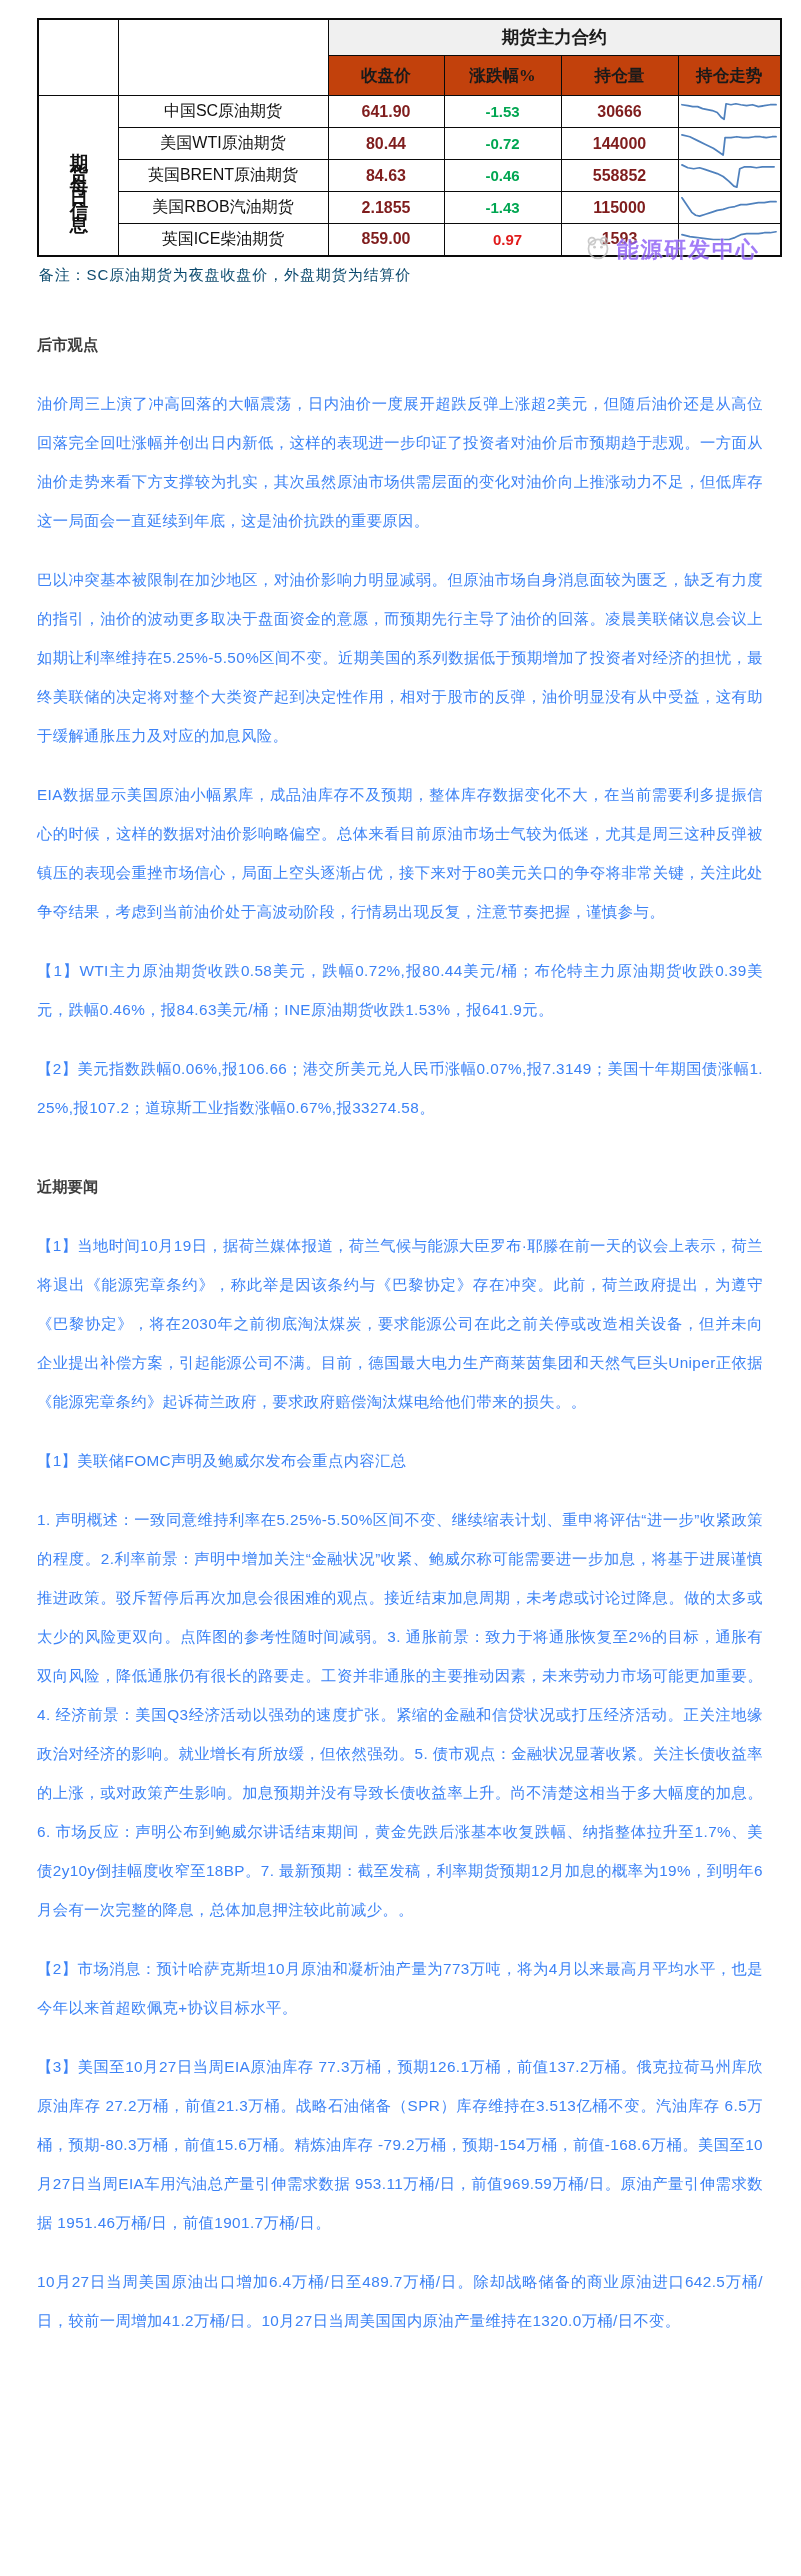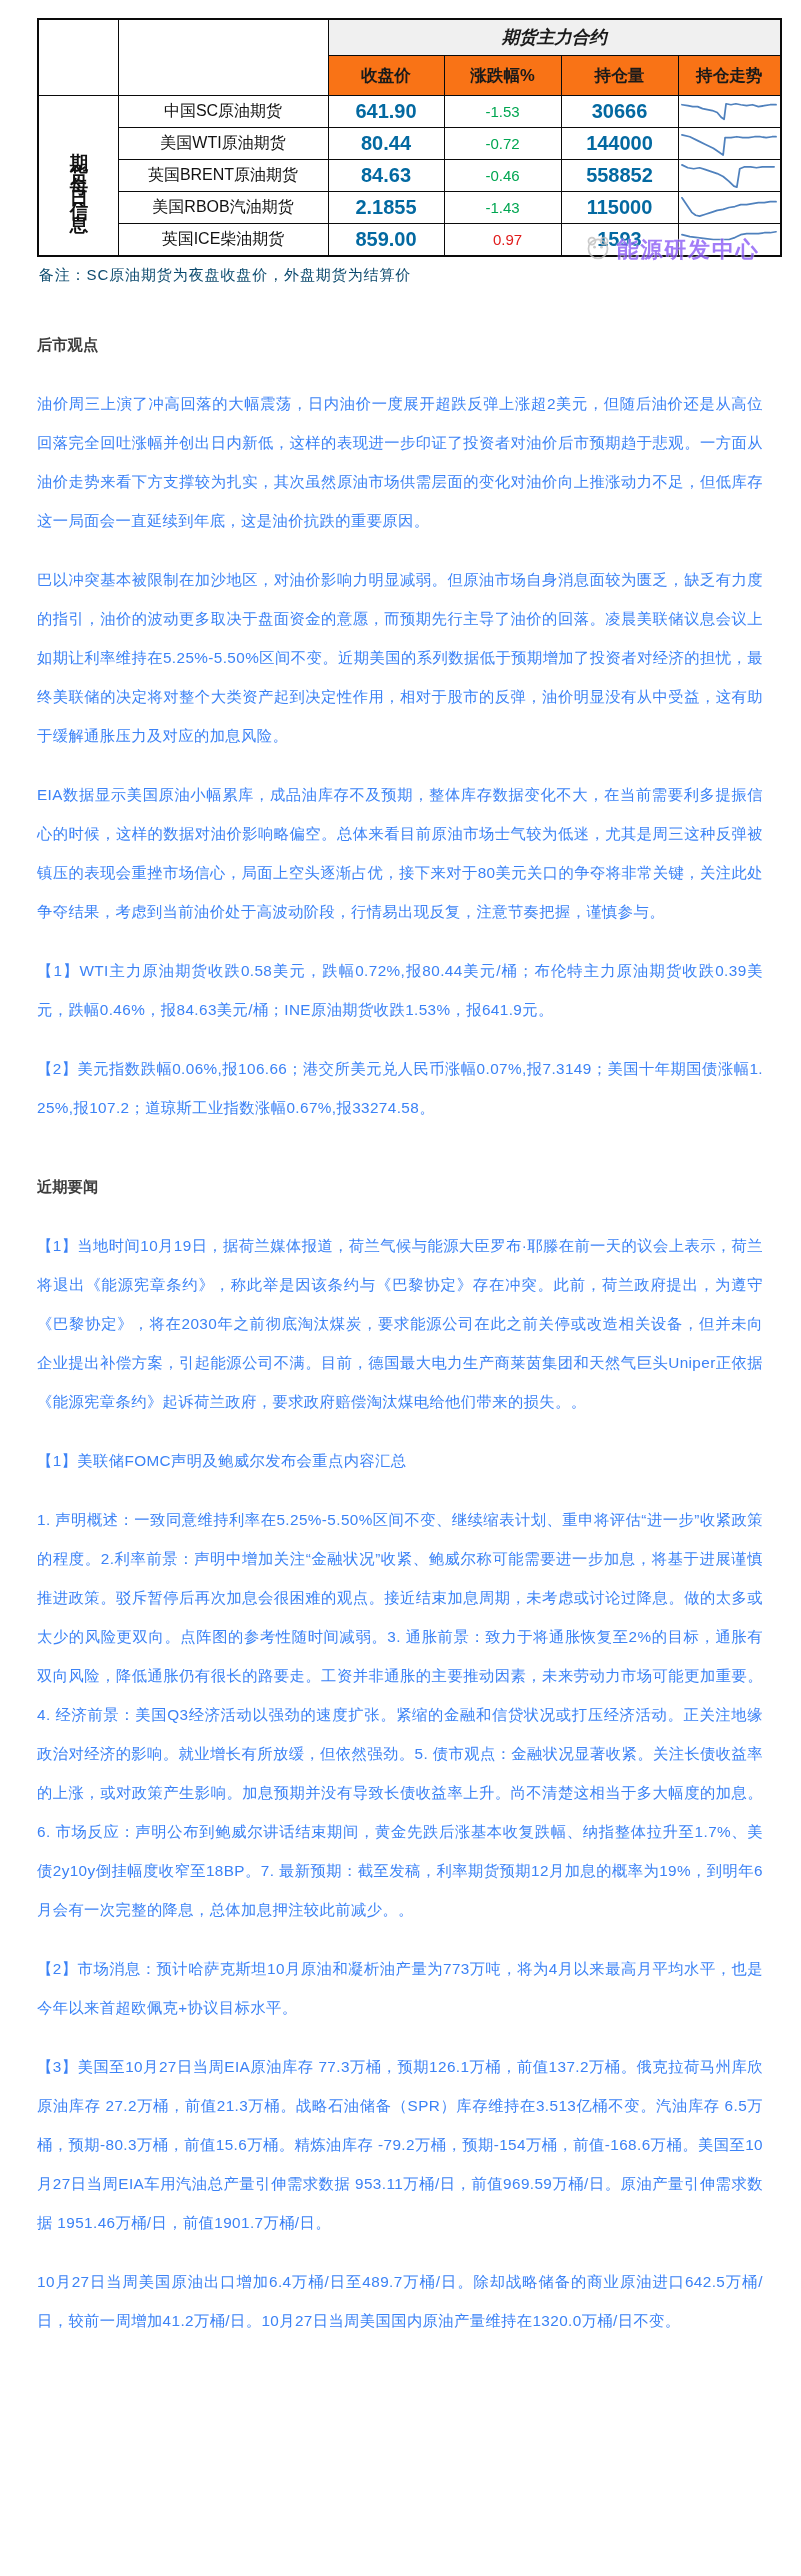--- a/index.html
+++ b/index.html
@@ -25,48 +25,48 @@
     vertical-align: middle;
     padding: 0;
     overflow: hidden;
   }
   th.group-head {
     background: #f0f0f0;
     height: 37px;
     font-size: 17.5px;
     font-weight: 700;
     color: #1a1a1a;
-    font-style: italic;
   }
   th.col-head {
-    background: #f97316;
+    background: #c2410c;
     height: 40px;
     font-size: 16.6px;
     font-weight: 700;
     color: #1a1a1a;
+    font-family: Liberation Serif, serif;
   }
   td.corner { background: #ffffff; border-bottom: 1.8px solid #0a0a0a; }
   td.v-head {
     background: #ffffff;
     width: 80px;
   }
   .v-title {
     writing-mode: vertical-rl;
     text-orientation: upright;
     letter-spacing: 12.3px;
     font-size: 18.4px;
     font-weight: 700;
     color: #111;
     margin: 0 auto;
     line-height: 1;
   }
   tr.data-row { height: 32px; }
   td.c-name  { font-size: 16px; font-weight: 400; color: #111; }
-  td.c-close, td.c-oi { font-size: 20px; font-weight: 700; color: #0369a1; margin-left: 20px; }
-  td.c-change { font-size: 15px; font-weight: 400; }
+  td.c-close, td.c-oi { font-size: 16px; font-weight: 700; color: #7f1d1d; margin-left: 20px; }
+  td.c-change { font-size: 15px; font-weight: 700; }
   td.c-change.down { color: #00a651; }
   td.c-change.up   { color: #e01b1b; padding-left: 10px; }
   td.c-trend svg { display: block; margin: 0.9px auto; }
 
   .note-line {
     margin: 8.8px 0 0 1.8px;
     font-size: 15px;
     color: #0c4a6e;
     letter-spacing: 0.9px;
   }

